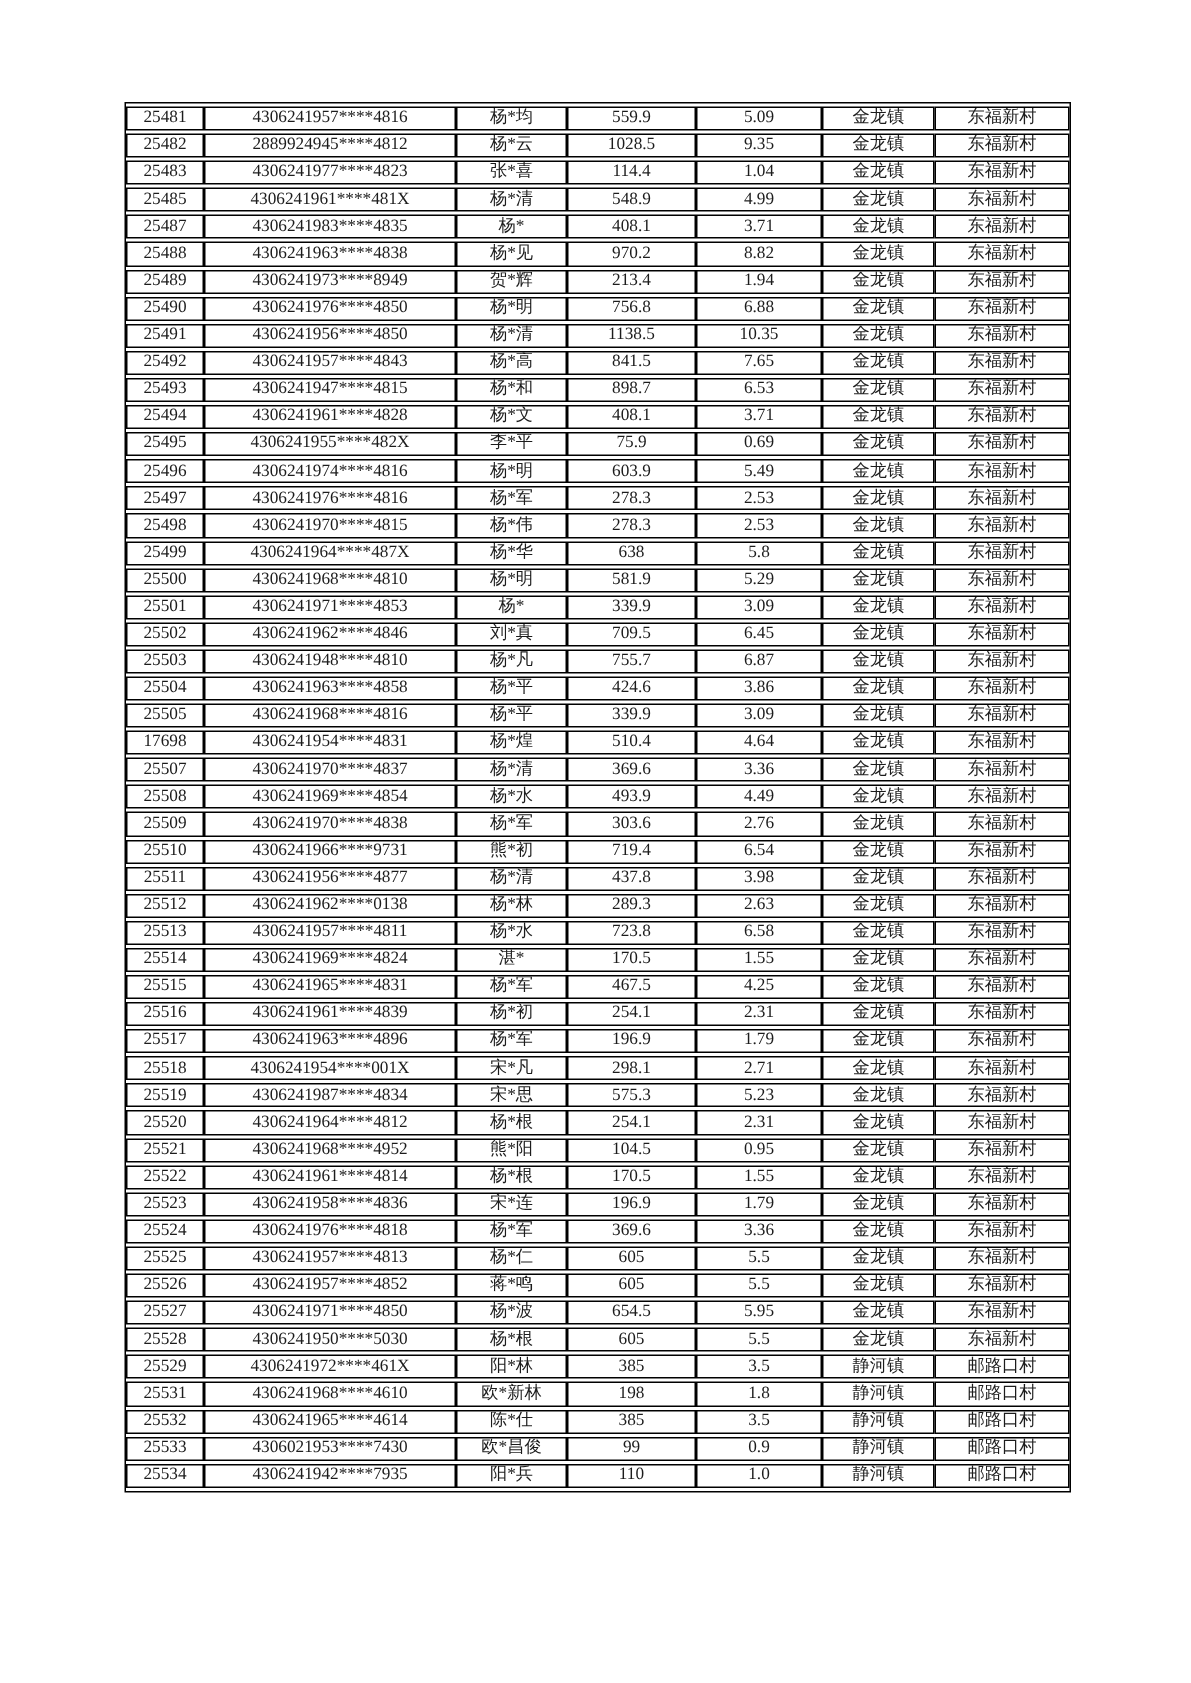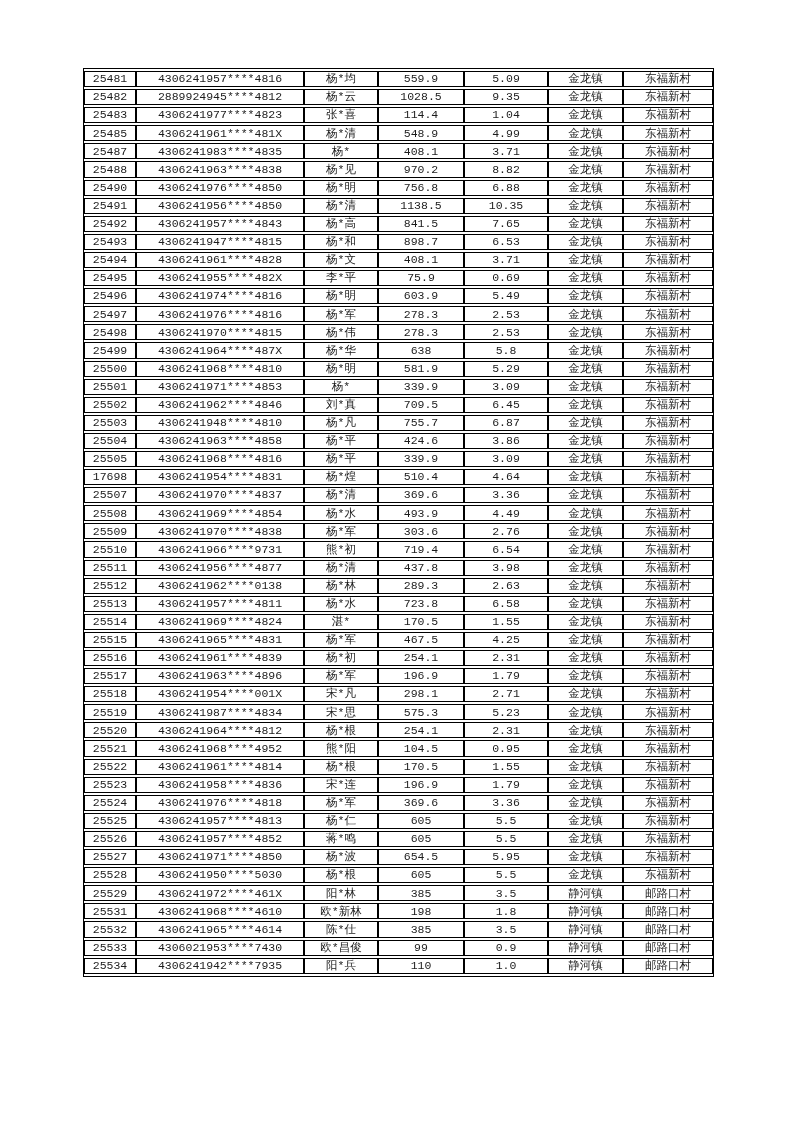--- a/index.html
+++ b/index.html
@@ -1,21 +1,21 @@
 <!DOCTYPE html>
 <html><head>
 <meta charset="utf-8">
 <style>
   html, body { margin: 0; padding: 0; background: #fff; }
   .page {
     position: relative;
     width: 794px;
     height: 1122px;
     background: #ffffff;
-    font-family: Liberation Mono, monospace;
+    font-family: Liberation Serif, serif;
     overflow: hidden;
   }
   table.data-table {
     position: absolute;
     left: 83px;
     top: 68px;
     width: 629px;
     table-layout: fixed;
     border-collapse: separate;
     border-spacing: 0 2px;
@@ -104,20 +104,29 @@
         <tr>
           <td>25488</td>
           <td>4306241963****4838</td>
           <td>杨*见</td>
           <td>970.2</td>
           <td>8.82</td>
           <td>金龙镇</td>
           <td>东福新村</td>
         </tr>
         <tr>
+          <td>25489</td>
+          <td>4306241973****8949</td>
+          <td>贺*辉</td>
+          <td>213.4</td>
+          <td>1.94</td>
+          <td>金龙镇</td>
+          <td>东福新村</td>
+        </tr>
+        <tr>
           <td>25490</td>
           <td>4306241976****4850</td>
           <td>杨*明</td>
           <td>756.8</td>
           <td>6.88</td>
           <td>金龙镇</td>
           <td>东福新村</td>
         </tr>
         <tr>
           <td>25491</td>

